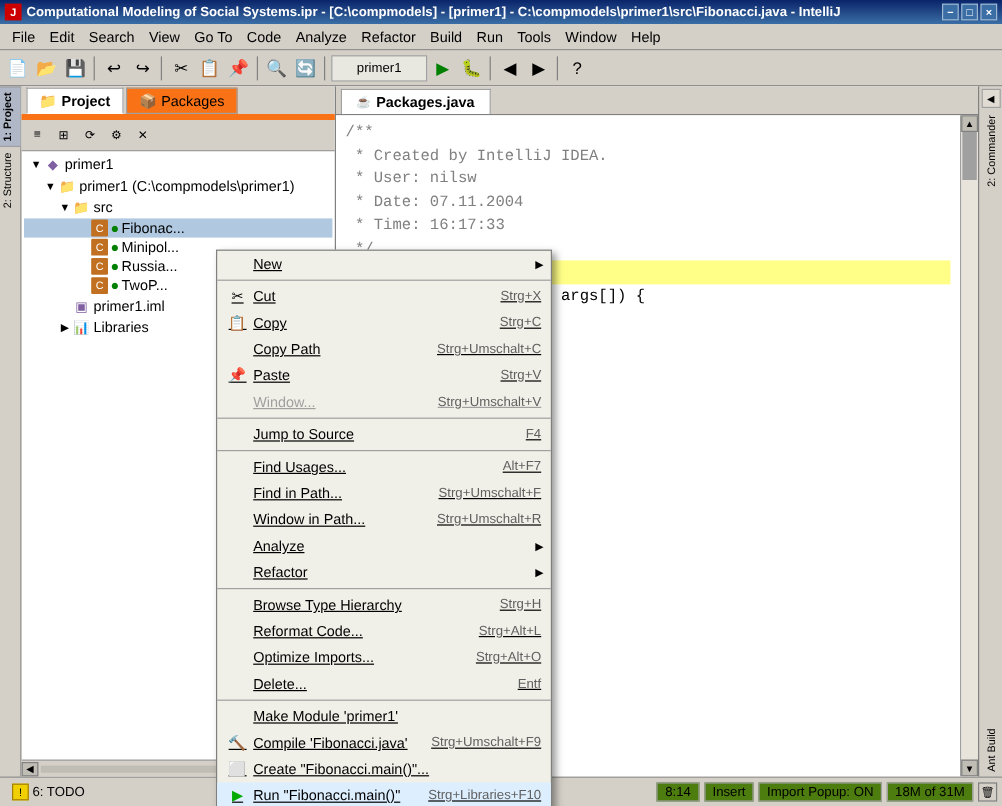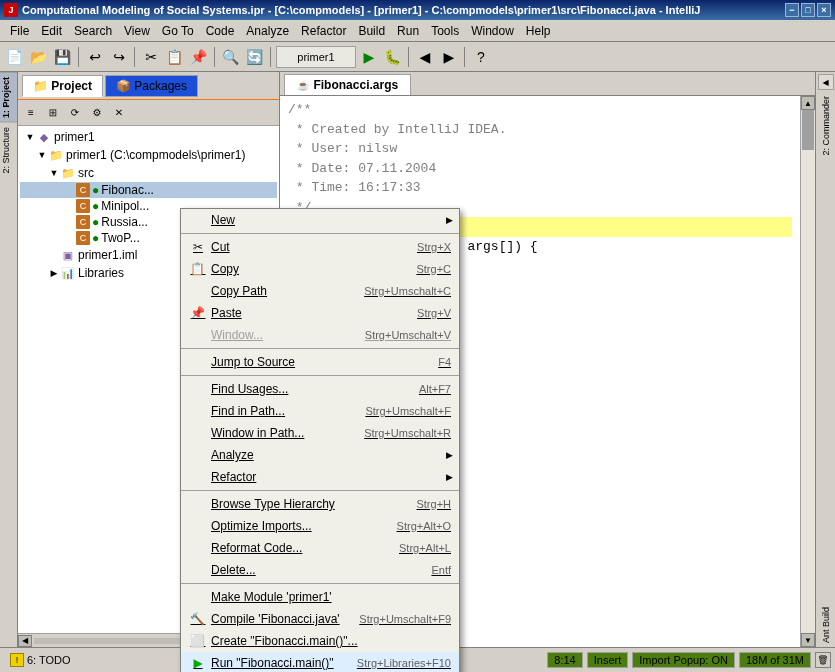--- a/index.html
+++ b/index.html
@@ -85,31 +85,31 @@
       background: white;
       border-right: 1px solid #808080;
       display: flex;
       flex-direction: column;
     }
     #project-header {
       background: #d4d0c8;
       height: 28px;
       display: flex;
       align-items: center;
-      border-bottom: 1px solid #f97316;
+      border-bottom: 5px solid #f97316;
       gap: 2px;
       padding: 0 4px;
       text-align: center;
     }
     .panel-tab {
       padding: 3px 10px;
       font-size: 12px;
       cursor: pointer;
       border: 1px solid #a0a0a0;
-      background: #1d4ed8;
+      background: #f97316;
     }
     .panel-tab.active {
       background: white;
       border-bottom: 1px solid white;
       font-weight: bold;
     }
     #project-toolbar {
       background: #d4d0c8;
       height: 26px;
       display: flex;
@@ -420,21 +420,21 @@
       <div style="width:14px;height:12px;background:#c0bdb5;border:1px solid #808080;cursor:pointer;display:flex;align-items:center;justify-content:center;font-size:8px;">◀</div>
       <div style="flex:1;height:6px;background:#c0bdb5;margin:0 2px;"></div>
       <div style="width:14px;height:12px;background:#c0bdb5;border:1px solid #808080;cursor:pointer;display:flex;align-items:center;justify-content:center;font-size:8px;">▶</div>
     </div>
   </div>
 
   <div id="editor-area">
     <div id="editor-tabs">
       <div class="editor-tab active">
         <span class="tab-icon">☕</span>
-        <span>Fibonacci.args</span>
+        <span>Packages.java</span>
       </div>
     </div>
     <div style="display:flex;flex:1;overflow:hidden;">
       <div id="editor-content">
         <span class="code-line code-comment">/**</span>
         <span class="code-line code-comment"> * Created by IntelliJ IDEA.</span>
         <span class="code-line code-comment"> * User: nilsw</span>
         <span class="code-line code-comment"> * Date: 07.11.2004</span>
         <span class="code-line code-comment"> * Time: 16:17:33</span>
         <span class="code-line code-comment"> */</span>
@@ -557,28 +557,28 @@
   <div class="ctx-separator"></div>
 
   <div class="ctx-item">
     <span class="ctx-icon"></span>
     <span class="ctx-label">Browse Type Hierarchy</span>
     <span class="ctx-shortcut">Strg+H</span>
   </div>
 
   <div class="ctx-item">
     <span class="ctx-icon"></span>
+    <span class="ctx-label">Reformat Code...</span>
+    <span class="ctx-shortcut">Strg+Alt+L</span>
+  </div>
+
+  <div class="ctx-item">
+    <span class="ctx-icon"></span>
     <span class="ctx-label">Optimize Imports...</span>
     <span class="ctx-shortcut">Strg+Alt+O</span>
-  </div>
-
-  <div class="ctx-item">
-    <span class="ctx-icon"></span>
-    <span class="ctx-label">Reformat Code...</span>
-    <span class="ctx-shortcut">Strg+Alt+L</span>
   </div>
 
   <div class="ctx-item">
     <span class="ctx-icon"></span>
     <span class="ctx-label">Delete...</span>
     <span class="ctx-shortcut">Entf</span>
   </div>
   <div class="ctx-separator"></div>
 
   <div class="ctx-item">

